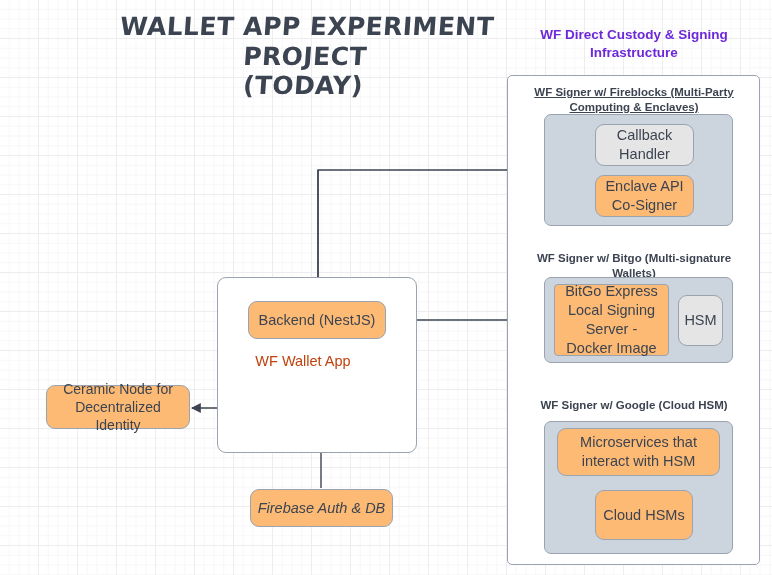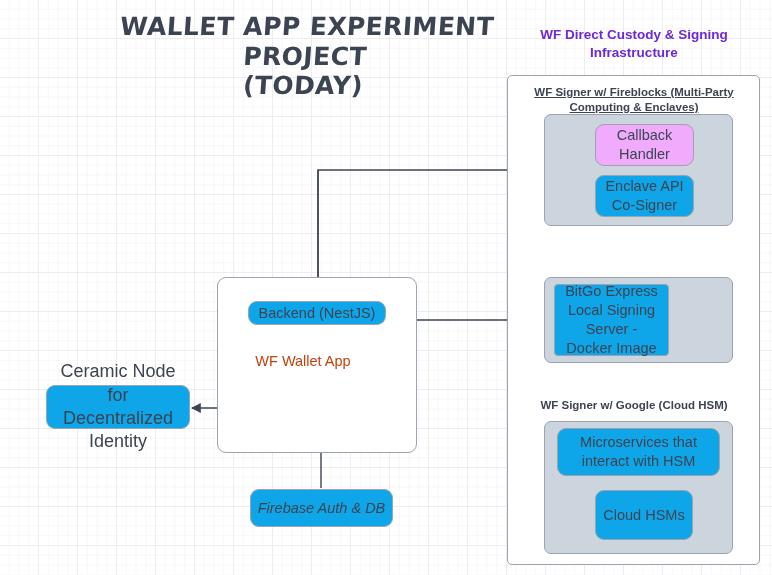--- a/index.html
+++ b/index.html
@@ -65,31 +65,31 @@
     line-height: 1.35;
     color: #6d28d9;
   }
 
   
   .node {
     position: absolute;
     box-sizing: border-box;
     border: 1px solid #9aa3af;
     border-radius: 9px;
-    background: #0ea5e9;
+    background: #fdba74;
     display: flex;
     align-items: center;
     justify-content: center;
     text-align: center;
     font-size: 14.5px;
     line-height: 1.3;
     color: #3d4451;
     padding: 2px 6px;
   }
-  .node.shaded { background: #f0abfc; }
+  .node.shaded { background: #e5e5e5; }
   .node.plain-rect { border-radius: 4px; }
 
   
   #wallet-app-group {
     position: absolute;
     left: 217px;
     top: 277px;
     width: 200px;
     height: 176px;
     box-sizing: border-box;
@@ -99,23 +99,23 @@
   }
   #wallet-app-label {
     position: absolute;
     left: 217px;
     top: 353px;
     width: 172px;
     text-align: center;
     font-size: 14.5px;
     color: #c2410c;
   }
-  #backend-node { left: 248px; top: 301px; width: 138px; height: 24px; }
+  #backend-node { left: 248px; top: 301px; width: 138px; height: 38px; }
   #frontend-node { left: 250px; top: 389px; width: 143px; height: 38px; }
-  #ceramic-node { left: 46px; top: 385px; width: 144px; height: 44px; font-size: 18px; }
+  #ceramic-node { left: 46px; top: 385px; width: 144px; height: 44px; font-size: 14px; }
   #firebase-node { left: 250px; top: 489px; width: 143px; height: 38px; font-style: italic; }
 
   
   #infra-container {
     position: absolute;
     left: 507px;
     top: 75px;
     width: 253px;
     height: 490px;
     box-sizing: border-box;
@@ -202,21 +202,23 @@
 
   <div class="node" id="firebase-node">Firebase Auth &amp; DB</div>
 
   <div id="infra-container"></div>
 
   <div class="panel-title" id="fireblocks-title">WF Signer w/ Fireblocks (Multi-Party Computing &amp; Enclaves)</div>
   <div class="panel-box" id="fireblocks-box"></div>
   <div class="node shaded" id="callback-node">Callback Handler</div>
   <div class="node" id="enclave-node">Enclave API Co-Signer</div>
 
+  <div class="panel-title" id="bitgo-title">WF Signer w/ Bitgo (Multi-signature Wallets)</div>
   <div class="panel-box" id="bitgo-box"></div>
   <div class="node plain-rect" id="bitgo-express-node">BitGo Express Local Signing Server - Docker Image</div>
+  <div class="node shaded" id="hsm-node">HSM</div>
 
   <div class="panel-title" id="google-title">WF Signer w/ Google (Cloud HSM)</div>
   <div class="panel-box" id="google-box"></div>
   <div class="node" id="microservices-node">Microservices that interact with HSM</div>
   <div class="node" id="cloudhsm-node">Cloud HSMs</div>
 
 </div>
 
 </body></html>

